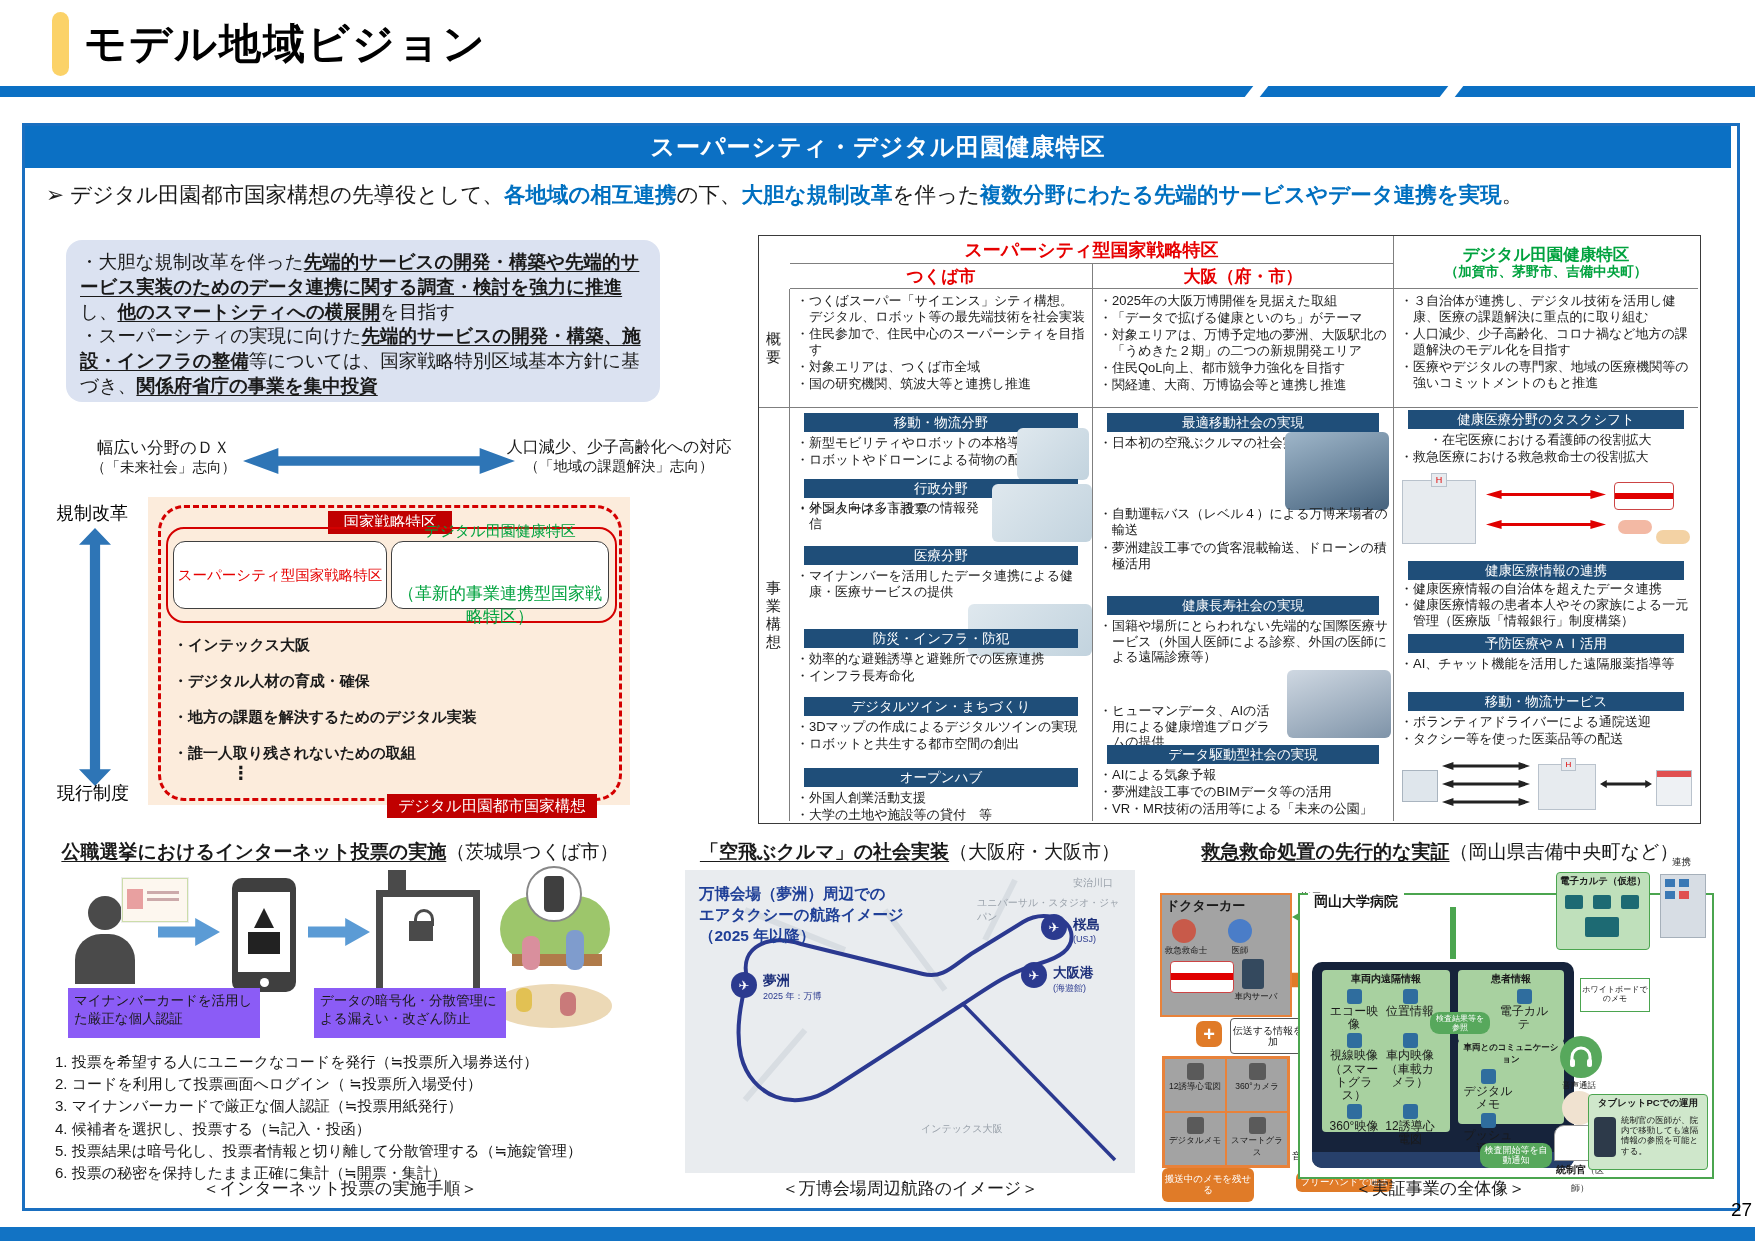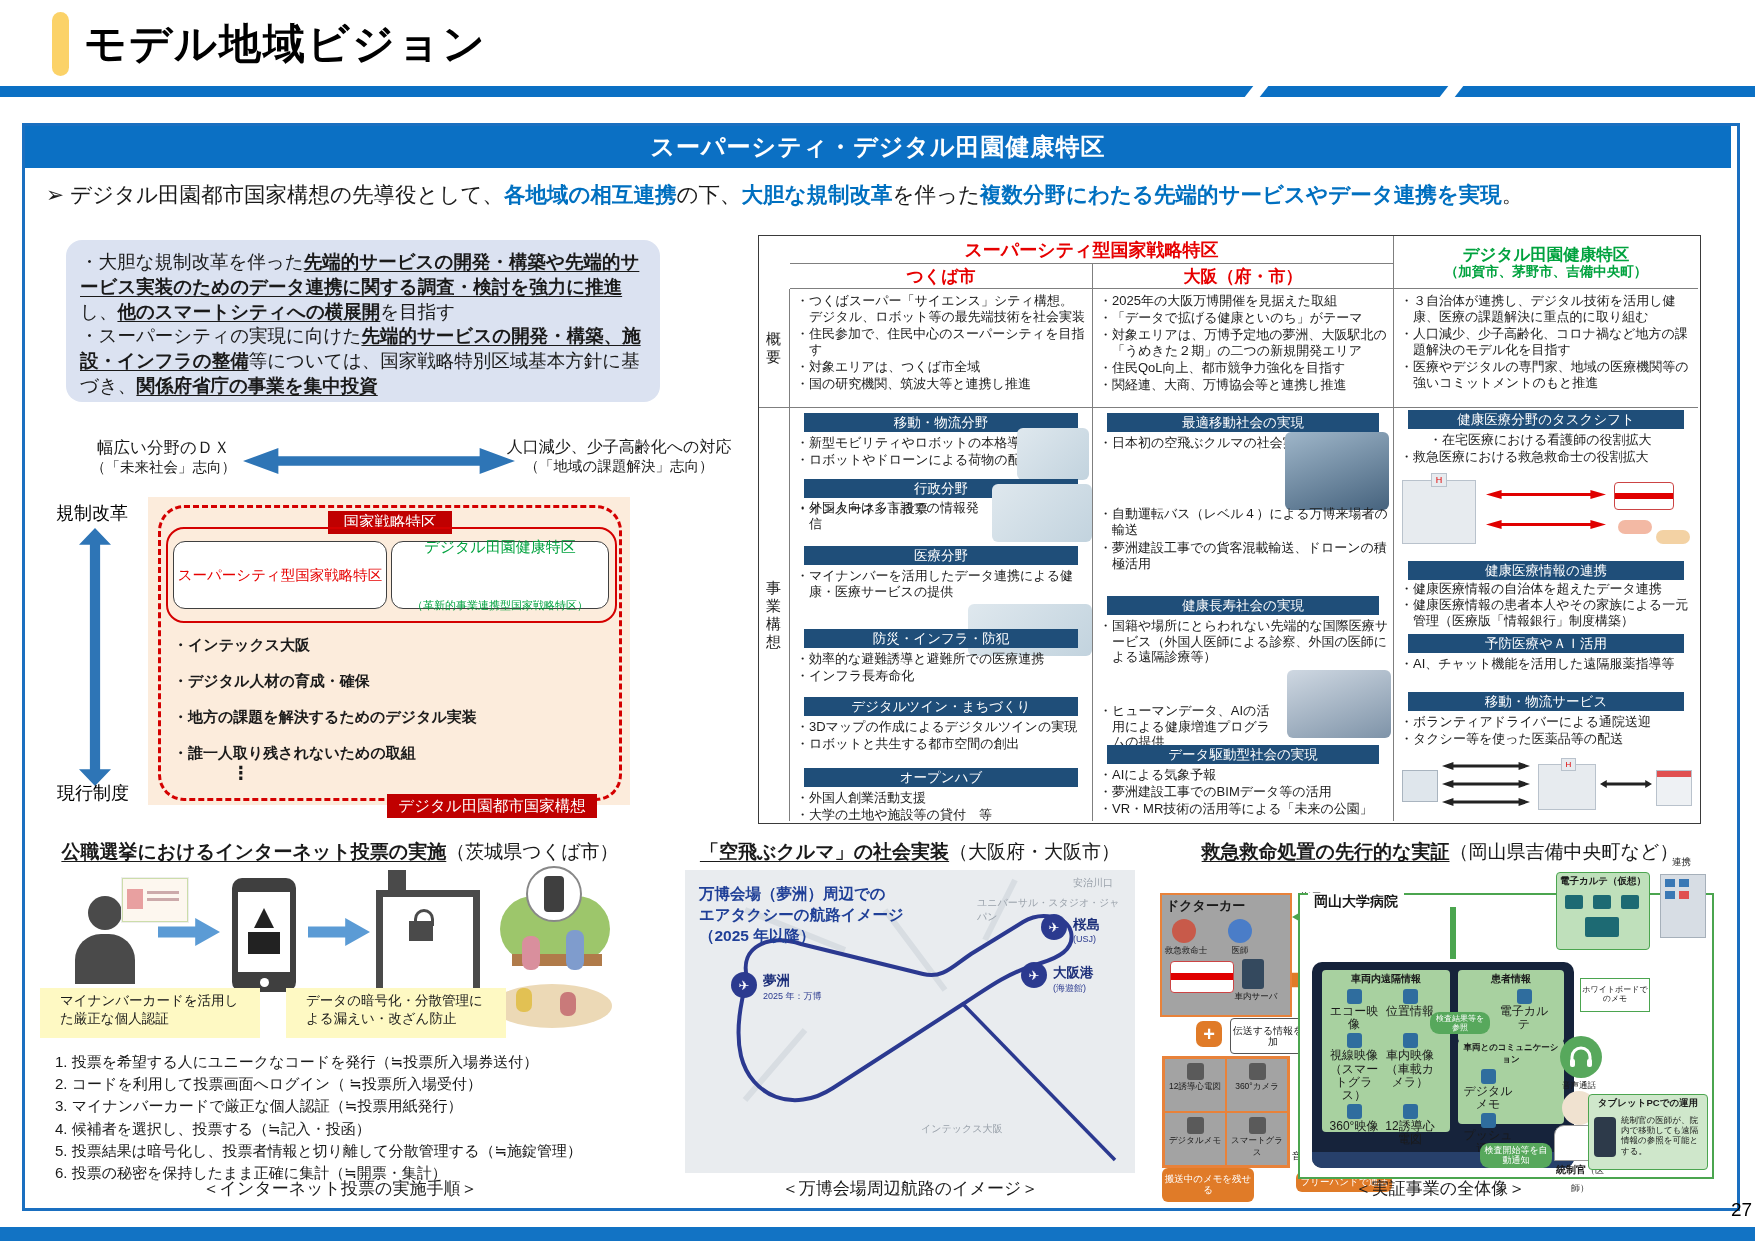--- a/index.html
+++ b/index.html
@@ -45,21 +45,21 @@
   .cell-list .li,.sec-item{padding-left:13px;text-indent:-13px;margin-bottom:1px;}
   .sec-hdr{position:absolute;left:14px;right:14px;height:19px;background:#1f4e79;color:#fff;
            font-size:13.5px;display:flex;align-items:center;justify-content:center;}
   .sec-item{position:absolute;font-size:13px;line-height:1.2;left:6px;right:4px;}
   .illus{position:absolute;border-radius:6px;}
   .ph{background:linear-gradient(135deg,#dfe8ee,#c2d3de);}
   
   .sec-title{font-size:19px;text-align:center;}
   .sec-title b{text-decoration:underline;text-underline-offset:3px;}
   .caption{font-size:17px;text-align:center;}
-  .lab-box{background:#fef9c3;font-size:13.5px;padding:4px 20px;line-height:1.3;}
+  .lab-box{background:#8b5cf6;font-size:13.5px;padding:4px 6px;line-height:1.3;margin-left:28px;}
   .barrow{background:#5b9bd5;clip-path:polygon(0 30%,60% 30%,60% 0,100% 50%,60% 100%,60% 70%,0 70%);}
   .steps{left:55px;top:1052px;width:590px;font-size:15px;line-height:1.28;}
   .steps .li{margin-bottom:3px;}
   
   .map{left:685px;top:870px;width:450px;height:303px;background:#e9ecef;overflow:hidden;}
   .map-note{font-size:15.5px;font-weight:bold;color:#1f3f97;line-height:1.35;}
   .mk{width:26px;height:26px;border-radius:50%;background:#2b3a8f;color:#fff;font-size:13px;}
   .mk-name{font-size:13.5px;font-weight:bold;color:#1c2f7a;}
   .mk-sub{font-size:9px;color:#2b3a8f;}
   .map-bg-lab{font-size:10px;color:#9aa2ab;}
@@ -116,21 +116,21 @@
 
 <div class="abs peach"></div>
 <div class="abs dash-red"></div>
 <div class="abs nsz-badge ctr" style="left:328px;top:511px;width:124px;height:23px;">国家戦略特区</div>
 <div class="abs red-round"></div>
 <div class="abs white-box ctr" style="left:173px;top:541px;width:212px;height:66px;">
   <span class="red-h" style="font-size:14.5px;font-weight:normal;color:#e60000;">スーパーシティ型国家戦略特区</span>
 </div>
 <div class="abs white-box ctr" style="left:391px;top:541px;width:216px;height:66px;flex-direction:column;">
   <div style="color:#00a23e;font-size:15px;">デジタル田園健康特区</div>
-  <div style="color:#00a23e;font-size:11px;margin-top:41px;">（革新的事業連携型国家戦略特区）</div>
+  <div style="color:#00a23e;font-size:17px;margin-top:41px;">（革新的事業連携型国家戦略特区）</div>
 </div>
 <div class="abs diag-bullets">
     <div class="li">・インテックス大阪</div>
     <div class="li">・デジタル人材の育成・確保</div>
     <div class="li">・地方の課題を解決するためのデジタル実装</div>
     <div class="li">・誰一人取り残されないための取組</div>
   </div>
 <div class="abs" style="left:232px;top:762px;font-size:18px;font-weight:bold;">⋮</div>
 <div class="abs badge-bottom ctr" style="left:387px;top:794px;width:210px;height:24px;">デジタル田園都市国家構想</div>
 

